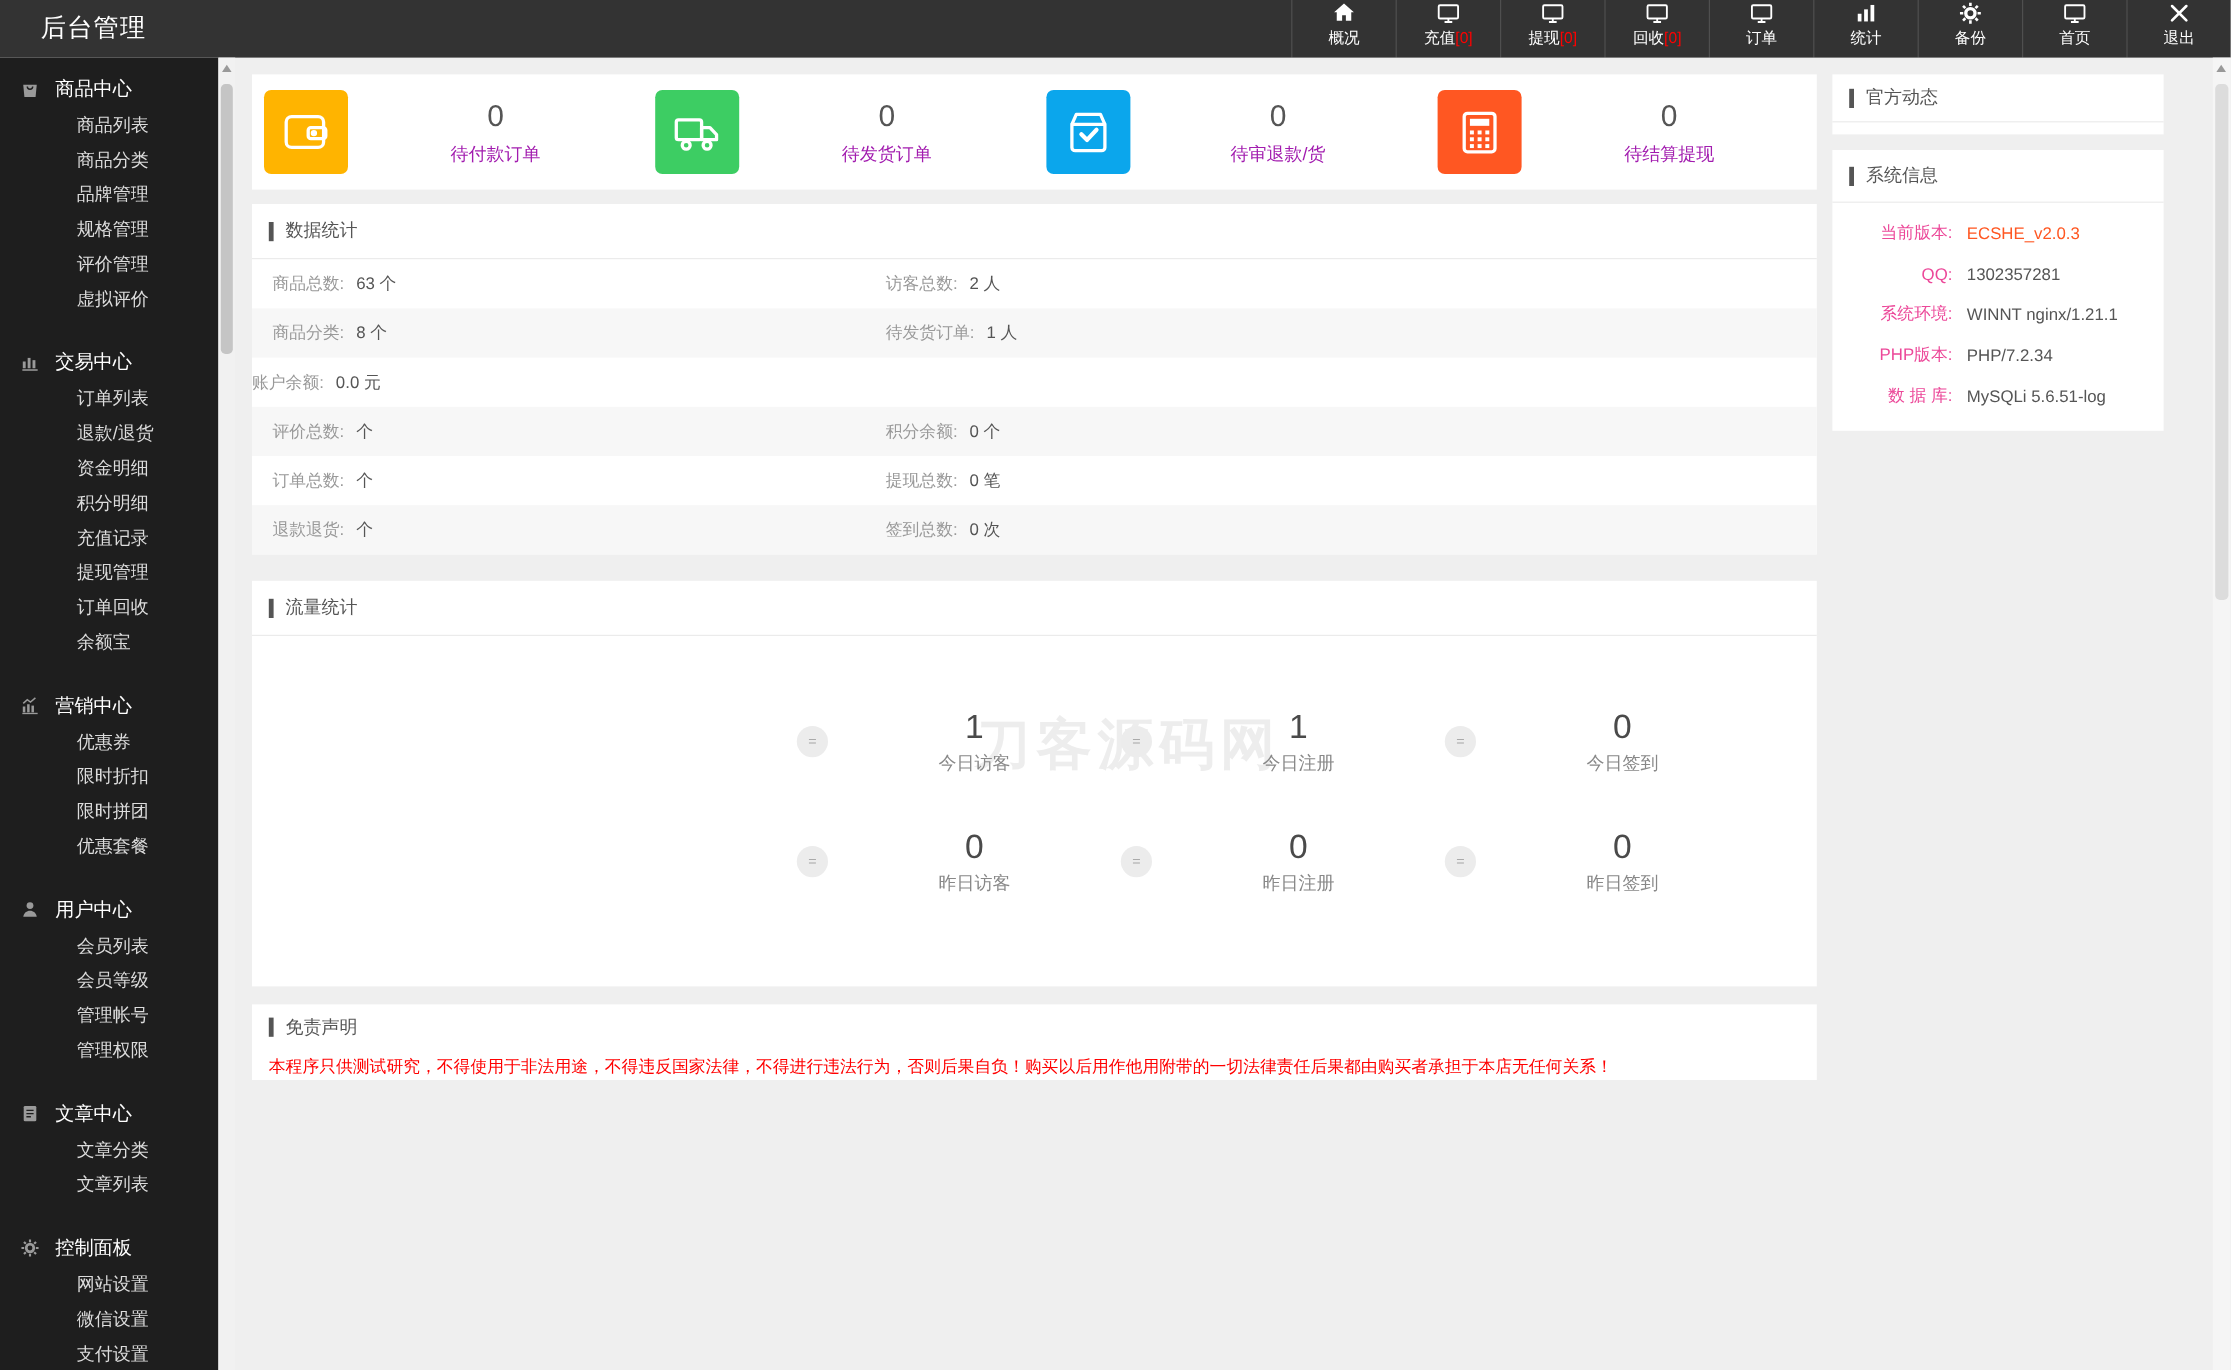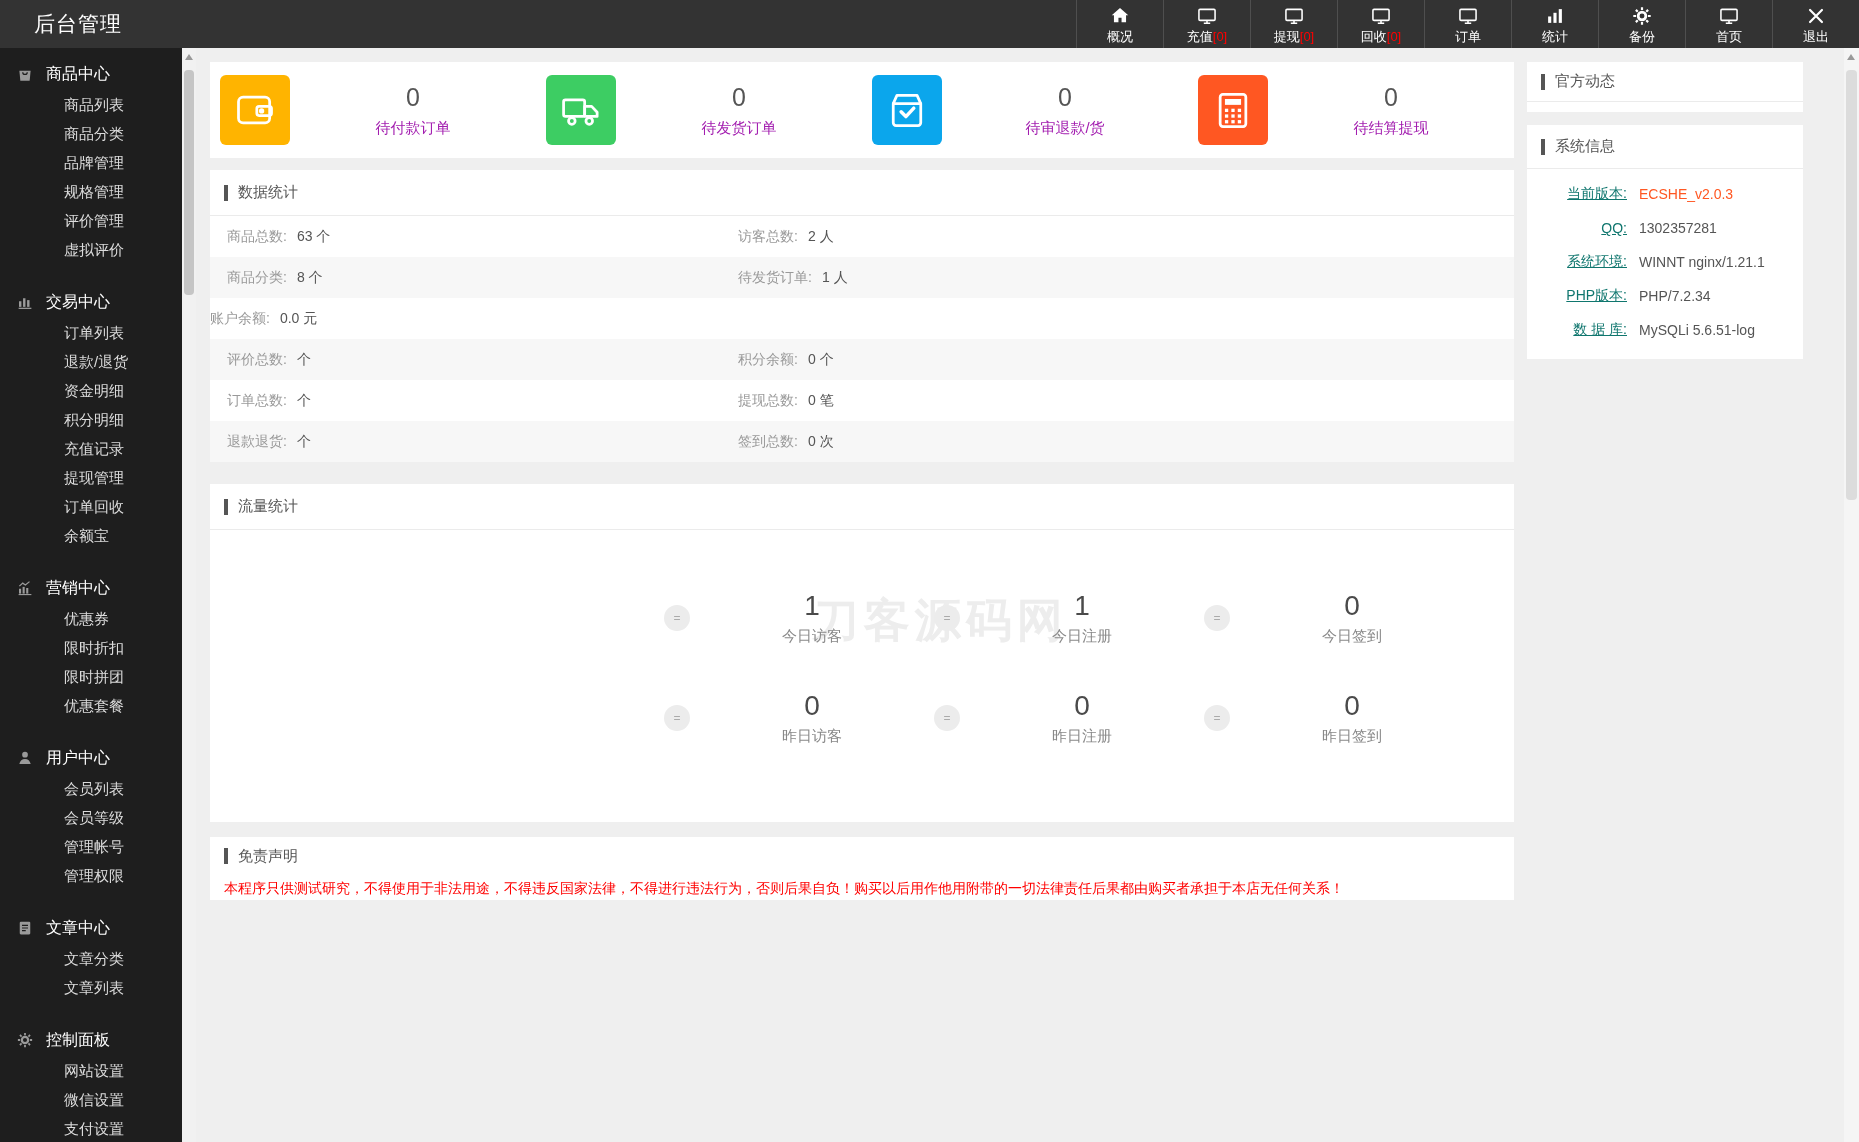--- a/index.html
+++ b/index.html
@@ -3,21 +3,21 @@
 <meta charset="utf-8">
 <style>
   * { margin:0; padding:0; box-sizing:border-box; }
   html,body { width:1859px; height:1142px; overflow:hidden; }
   body { font-family:"Liberation Sans","DejaVu Sans",sans-serif; background:#efefef; }
 
   
   .topbar { height:48px; background:#333333; display:flex; color:#fff;gap:39px; }
   .topbar-title { flex:1; font-size:21px; line-height:48px; padding-left:34px; letter-spacing:1px; }
   .topnav { display:flex; }
-  .nav-item { width:87px; display:flex; flex-direction:column; align-items:center; justify-content:center; gap:2px; border-left:1px solid rgba(255,255,255,.14); cursor:pointer; }
+  .nav-item { width:87px; display:flex; flex-direction:column; align-items:center; justify-content:flex-start; gap:2px; border-left:1px solid rgba(255,255,255,.14); cursor:pointer; }
   .nav-ico { height:22px; display:flex; align-items:center; justify-content:center; }
   .nav-ico svg { width:22px; height:22px; display:block; color:#fff; }
   .nav-line { font-size:13px; line-height:15px; white-space:nowrap; }
   .nav-badge { color:#ff0000; }
 
   
   .layout { display:flex; height:1094px; align-items:stretch; }
 
   
   .sidebar { width:182px; background:#1e1e1e; color:#e8e8e8; overflow:hidden; }
@@ -81,21 +81,21 @@
   .disc-head { height:38px; display:flex; align-items:center; padding-left:14px; }
   .disc-text { padding:3px 14px 2px; font-size:14px; color:#ff0000; line-height:20px; }
 
   
   .rp-card1 { padding-bottom:10px; }
   .rp-card1 .section-head { height:40px; }
   .rp-card2 { margin-top:13px; padding-bottom:12px; }
   .rp-card2 .section-head { height:44px; }
   .si-rows { padding-top:8px; }
   .si-row { display:flex; align-items:center; height:34px; padding:0 12px; font-size:14px; }
-  .si-label { width:88px; text-align:right; color:#0f766e; flex:none;text-decoration:underline; }
+  .si-label { width:88px; text-align:right; color:#ec4899; flex:none; }
   .si-value { margin-left:12px; color:#555; }
 </style>
 </head>
 <body>
 
 <div class="topbar">
   <div class="topbar-title">后台管理</div>
   <div class="topnav">
 
       <div class="nav-item">

